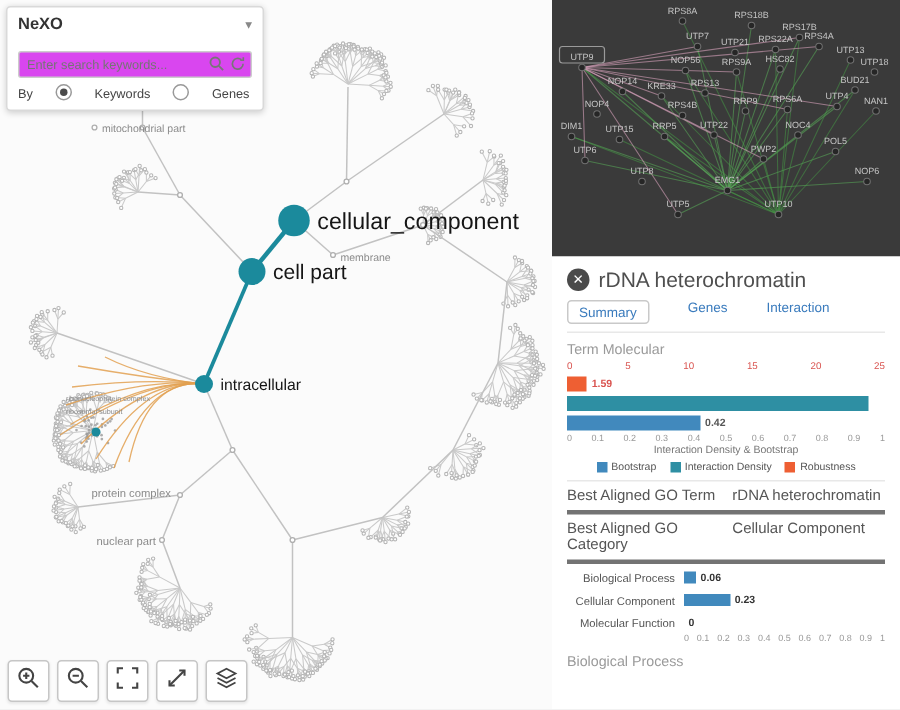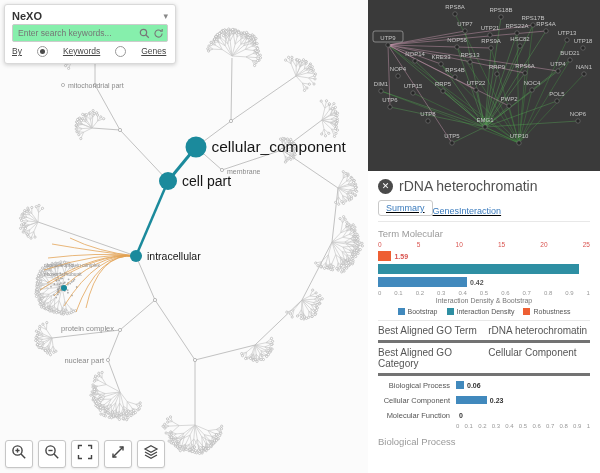--- a/index.html
+++ b/index.html
@@ -15,25 +15,25 @@
   .orange-edge{fill:none;stroke-width:.9;opacity:.85;}
   .major-label{fill:#161616;}
   .minor-label{fill:#8a8a8a;}
 
   
   .search-card{position:absolute;left:4px;top:4px;width:172px;background:#fff;border:1px solid #d9d9d9;
     border-radius:3px;box-shadow:0 1px 4px rgba(0,0,0,.18);padding:5px 7px 6px;box-sizing:border-box;}
   .search-card-header{display:flex;justify-content:space-between;align-items:center;}
   .nexo-title{font-size:11px;font-weight:bold;color:#333;}
   .chevron{font-size:9px;color:#888;cursor:pointer;line-height:1;}
-  .search-row{display:flex;align-items:flex-end;border:1px solid #ccc;border-radius:2px;margin-top:2px;
-    padding:2px 3px;background:#86efac;}
+  .search-row{display:flex;align-items:flex-start;border:1px solid #ccc;border-radius:2px;margin-top:12px;
+    padding:2px 3px;background:#d946ef;}
   .search-row input{flex:1;border:none;outline:none;font-size:8.5px;color:#333;min-width:0;font-family:inherit;background:transparent;}
   .icon-btn{display:inline-flex;margin-left:3px;cursor:pointer;}
-  .by-row{display:flex;gap:15px;margin-top:4px;font-size:8.5px;color:#444;text-decoration:underline;}
+  .by-row{display:flex;align-items:center;gap:15px;margin-top:4px;font-size:8.5px;color:#444;}
   .radio{width:9px;height:9px;border:1px solid #999;border-radius:50%;display:inline-flex;align-items:center;
     justify-content:center;background:#fff;cursor:pointer;flex:none;}
   .radio .dot{width:5px;height:5px;border-radius:50%;background:#4a4a4a;}
   .radio-label{font-size:8.5px;color:#444;}
 
   
   .toolbar{position:absolute;left:5px;bottom:5px;display:flex;gap:5px;}
   .tool-btn{width:26px;height:26px;background:#fff;border:1px solid #c6c6c6;border-radius:3px;display:flex;
     align-items:center;justify-content:center;cursor:pointer;box-shadow:0 1px 2px rgba(0,0,0,.08);}
 
@@ -43,21 +43,21 @@
   .net-label{fill:#c6c6c6;font-size:6px;text-anchor:middle;}
   .net-dot{fill:#262626;stroke:#707070;stroke-width:.7;}
 
   
   .detail-panel{position:absolute;left:368px;top:171px;width:232px;height:302px;background:#fff;
     box-sizing:border-box;padding:7px 10px 4px;overflow:hidden;}
   .title-row{display:flex;align-items:center;gap:6px;}
   .close-btn{width:15px;height:15px;border-radius:50%;background:#4a4a4a;color:#fff;font-size:9px;line-height:15px;
     text-align:center;cursor:pointer;flex:none;}
   .detail-title{font-size:14px;color:#4f4f4f;}
-  .tabs{display:flex;align-items:flex-end;gap:0;margin-top:6px;padding-bottom:5px;border-bottom:1px solid #e8e8e8;text-decoration:underline;}
+  .tabs{display:flex;align-items:flex-start;gap:26px;margin-top:6px;padding-bottom:5px;border-bottom:1px solid #e8e8e8;}
   .tab{font-size:9px;color:#3a7bbd;cursor:pointer;}
   .tab.active{border:1px solid #c9c9c9;border-radius:3px;padding:2px 7px;}
   .term-id{font-size:9.5px;color:#555;padding:5px 0 4px;border-bottom:1px solid #f0f0f0;}
   .section-heading{font-size:9.5px;color:#9a9a9a;margin-top:6px;}
   .axis-row{display:flex;justify-content:space-between;font-size:6px;margin-top:2px;color:#999;}
   .axis-row.red{color:#d9534f;font-size:6.5px;}
   .rob-row{height:10px;margin:3px 0;display:flex;align-items:center;}
   .rob-bar{height:10px;flex:none;}
   .bar-label{font-size:7px;margin-left:3px;font-weight:bold;}
   .axis-label{text-align:center;font-size:7px;color:#777;margin-top:1px;}

